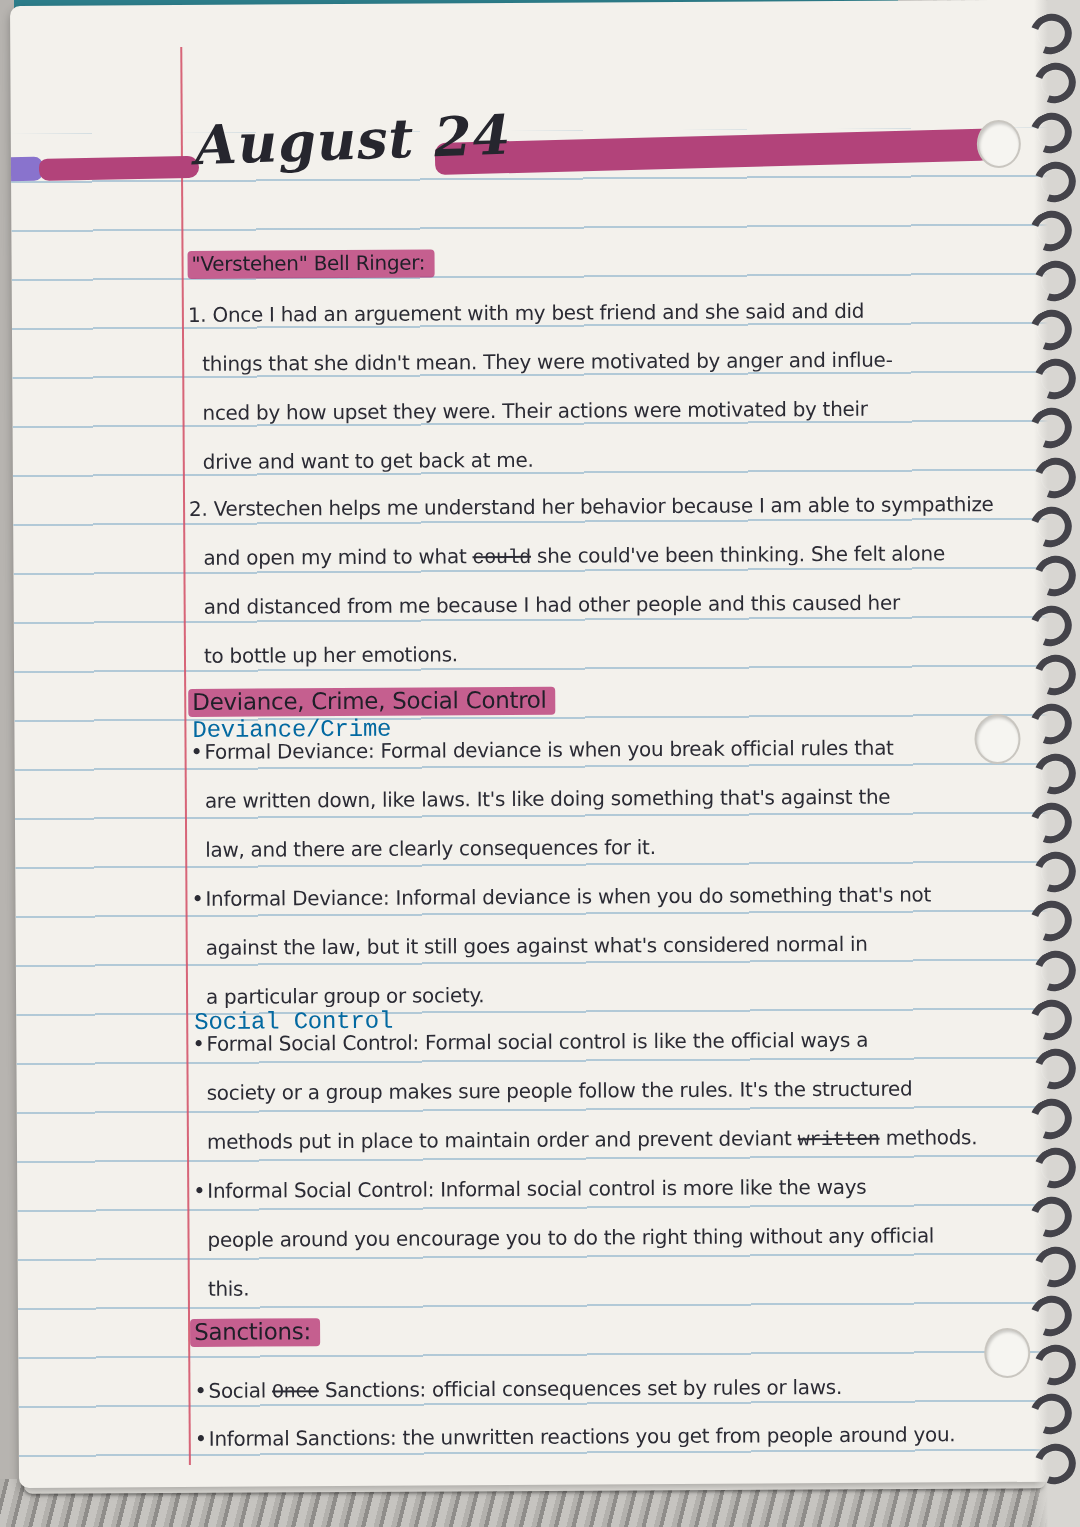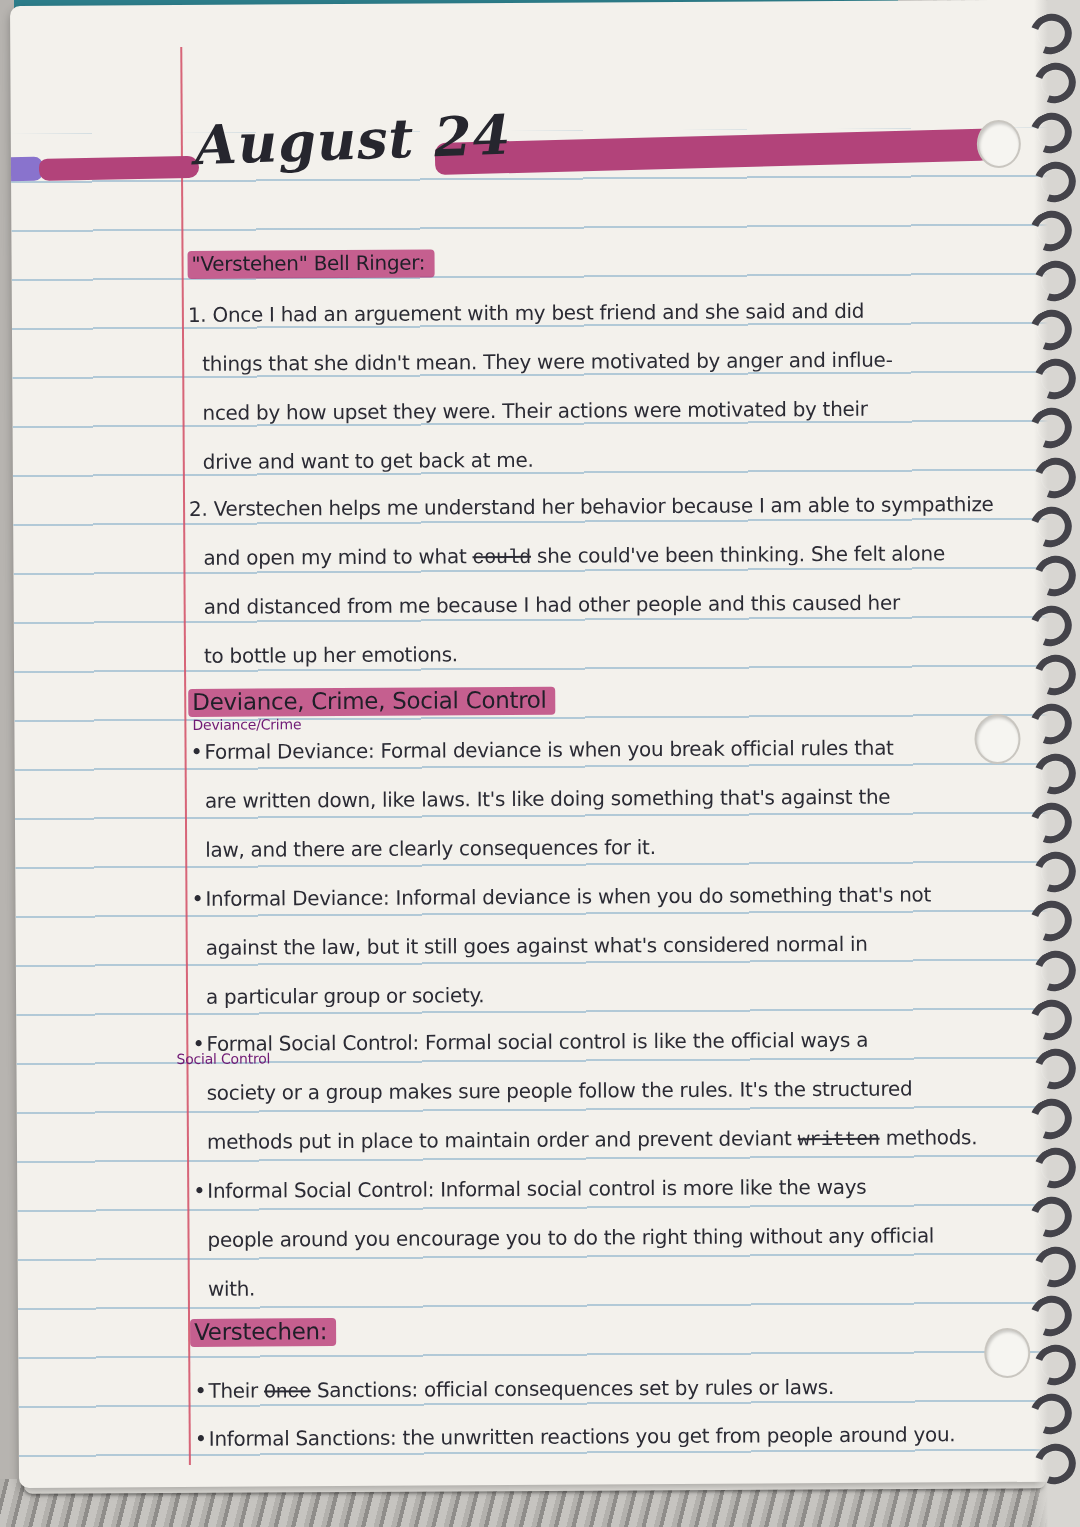--- a/index.html
+++ b/index.html
@@ -49,21 +49,21 @@
   .title{position:absolute;left:184px;top:104px;font-family:"DejaVu Serif",serif;
       font-style:italic;font-weight:bold;font-size:54px;color:#26262e;
       transform:rotate(-1.6deg);letter-spacing:1px;}
   .line{position:absolute;white-space:nowrap;font-size:20px;line-height:24px;
       letter-spacing:-0.3px;color:#2b2b34;}
   .strike{text-decoration:line-through;font-family:Liberation Mono, monospace;}
   .bullet{display:inline-block;width:14px;font-size:21px;vertical-align:top;}
   .hl{display:inline-block;background:rgba(187,62,122,.82);padding:1px 9px 3px 4px;
       border-radius:4px;color:#1f1f28;}
   .head{font-size:23px;}
-  .sub{position:absolute;white-space:nowrap;color:#701a75;font-size:14px;letter-spacing:-0.2px;}
+  .sub{position:absolute;white-space:nowrap;color:#0369a1;font-size:24px;letter-spacing:-0.2px;font-family:Liberation Mono, monospace;}
 </style>
 </head>
 <body>
 
 <div class="canvas">
 
   <div class="top-right-stripes"></div>
   <div class="stack-edge"></div>
   <div class="under-page"></div>
   <div class="teal-strip"></div>
@@ -96,31 +96,31 @@
     <div class="line" style="left:174px;top:684px;"><span class="hl head">Deviance, Crime, Social Control</span></div>
     <div class="sub" style="left:178px;top:712px;">Deviance/Crime</div>
 
     <div class="line" style="left:176px;top:735px;"><span class="bullet">•</span><span>Formal Deviance: Formal deviance is when you break official rules that</span></div>
     <div class="line" style="left:190px;top:784px;"><span>are written down, like laws. It's like doing something that's against the</span></div>
     <div class="line" style="left:190px;top:833px;"><span>law, and there are clearly consequences for it.</span></div>
     <div class="line" style="left:176px;top:882px;"><span class="bullet">•</span><span>Informal Deviance: Informal deviance is when you do something that's not</span></div>
     <div class="line" style="left:190px;top:931px;"><span>against the law, but it still goes against what's considered normal in</span></div>
     <div class="line" style="left:190px;top:980px;"><span>a particular group or society.</span></div>
 
-    <div class="sub" style="left:160px;top:1004px;margin-top:42px;">Social Control</div>
+    <div class="sub" style="left:178px;top:1004px;">Social Control</div>
 
     <div class="line" style="left:176px;top:1027px;"><span class="bullet">•</span><span>Formal Social Control: Formal social control is like the official ways a</span></div>
     <div class="line" style="left:190px;top:1076px;"><span>society or a group makes sure people follow the rules. It's the structured</span></div>
     <div class="line" style="left:190px;top:1125px;"><span>methods put in place to maintain order and prevent deviant </span><span class="strike">written</span><span> methods.</span></div>
     <div class="line" style="left:176px;top:1174px;"><span class="bullet">•</span><span>Informal Social Control: Informal social control is more like the ways</span></div>
     <div class="line" style="left:190px;top:1223px;"><span>people around you encourage you to do the right thing without any official</span></div>
-    <div class="line" style="left:190px;top:1272px;"><span>with.</span></div>
+    <div class="line" style="left:190px;top:1272px;"><span>this.</span></div>
 
-    <div class="line" style="left:172px;top:1314px;"><span class="hl head">Verstechen:</span></div>
-    <div class="line" style="left:176px;top:1374px;"><span class="bullet">•</span><span>Their </span><span class="strike">Once</span><span> Sanctions: official consequences set by rules or laws.</span></div>
+    <div class="line" style="left:172px;top:1314px;"><span class="hl head">Sanctions:</span></div>
+    <div class="line" style="left:176px;top:1374px;"><span class="bullet">•</span><span>Social </span><span class="strike">Once</span><span> Sanctions: official consequences set by rules or laws.</span></div>
     <div class="line" style="left:176px;top:1422px;"><span class="bullet">•</span><span>Informal Sanctions: the unwritten reactions you get from people around you.</span></div>
   </div>
 
   <div class="spiral">
       <div class="coil" style="top: 14px; right: 8px;"></div>
       <div class="coil" style="top: 63.3px; right: 4px;"></div>
       <div class="coil" style="top: 112.6px; right: 8px;"></div>
       <div class="coil" style="top: 161.9px; right: 4px;"></div>
       <div class="coil" style="top: 211.2px; right: 8px;"></div>
       <div class="coil" style="top: 260.5px; right: 4px;"></div>

